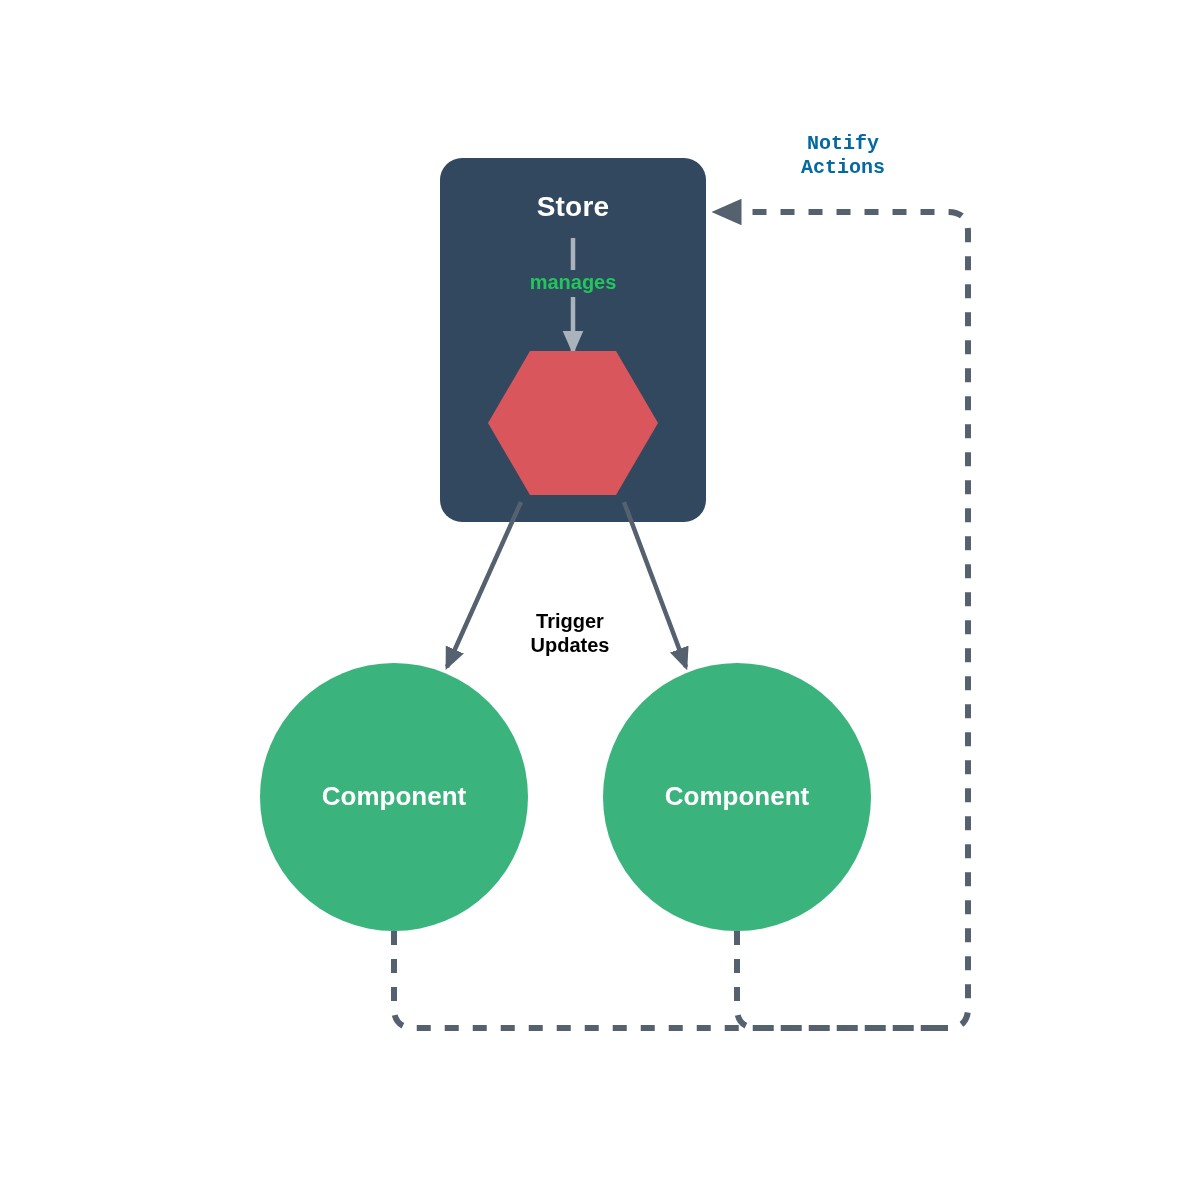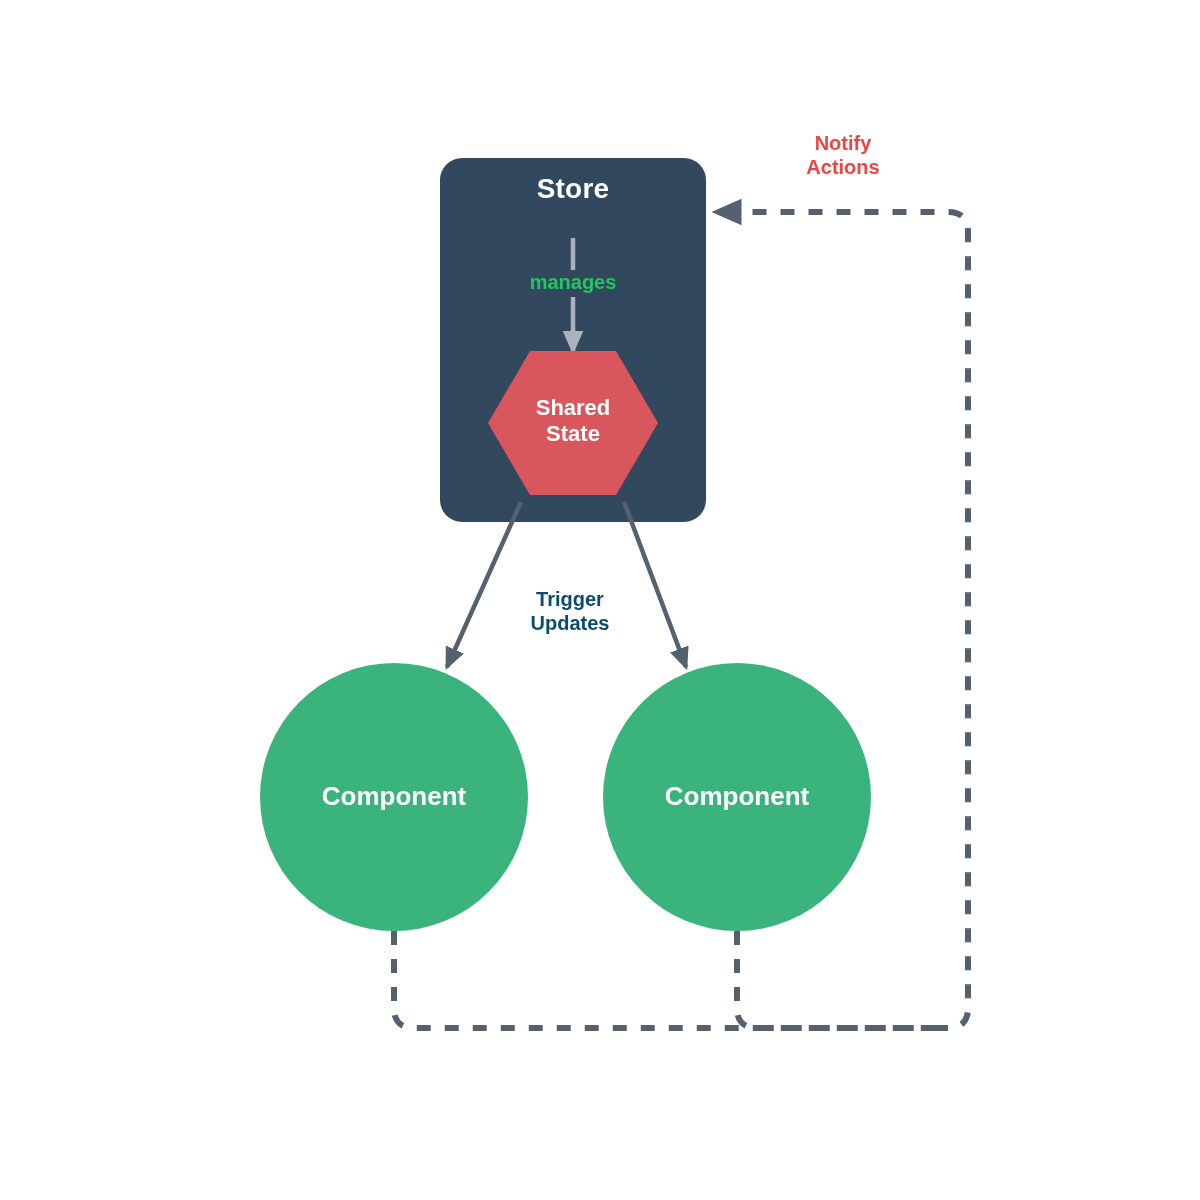--- a/index.html
+++ b/index.html
@@ -28,21 +28,21 @@
     position: absolute;
     text-align: center;
     font-weight: bold;
     line-height: 1.18;
     white-space: pre-line;
     pointer-events: none;
     user-select: none;
   }
   #store-title {
     left: 440px;
-    top: 172px;
+    top: 190px;
     width: 266px;
     font-size: 28px;
     color: #ffffff;
     letter-spacing: 0.2px;
   }
   #manages-label {
     left: 468px;
     top: 270px;
     width: 210px;
     font-size: 20px;
@@ -69,28 +69,29 @@
     top: 781px;
     width: 240px;
     font-size: 26px;
     color: #ffffff;
   }
   #notify-actions-label {
     left: 760px;
     top: 132px;
     width: 166px;
     font-size: 20px;
-    color: #ef4444;
+    color: #0369a1;
+    font-family: Liberation Mono, monospace;
   }
   #trigger-updates-label {
     left: 487px;
-    top: 588px;
+    top: 610px;
     width: 166px;
     font-size: 20px;
-    color: #0c4a6e;
+    color: #000000;
   }
 </style>
 </head>
 <body>
 
 <div id="canvas">
 
   <svg id="diagram-svg" viewBox="0 0 1200 1200">
     <defs>
       <marker id="arrow-gray" viewBox="0 0 10 10" refX="8.5" refY="5" markerWidth="5.2" markerHeight="5.2" orient="auto-start-reverse">
@@ -117,22 +118,20 @@
 
     <path d="M 737 931 L 737 1008 Q 737 1028 757 1028 L 948 1028" fill="none" stroke="#55616f" stroke-width="6" stroke-dasharray="14 14" stroke-linecap="butt"></path>
 
     <path d="M 934 1028 L 948 1028 Q 968 1028 968 1008 L 968 232 Q 968 212 948 212 L 716 212" fill="none" stroke="#55616f" stroke-width="6" stroke-dasharray="14 14" stroke-linecap="butt" marker-end="url(#arrow-slate)"></path>
   </svg>
 
   <div class="node-label" id="store-title">Store</div>
 
   <div class="node-label" id="manages-label">manages</div>
 
-  <div class="node-label" id="shared-state-label">Shared
-State</div>
 
   <div class="node-label" id="component-left-label">Component</div>
 
   <div class="node-label" id="component-right-label">Component</div>
 
   <div class="node-label" id="notify-actions-label">Notify
 Actions</div>
 
   <div class="node-label" id="trigger-updates-label">Trigger
 Updates</div>

